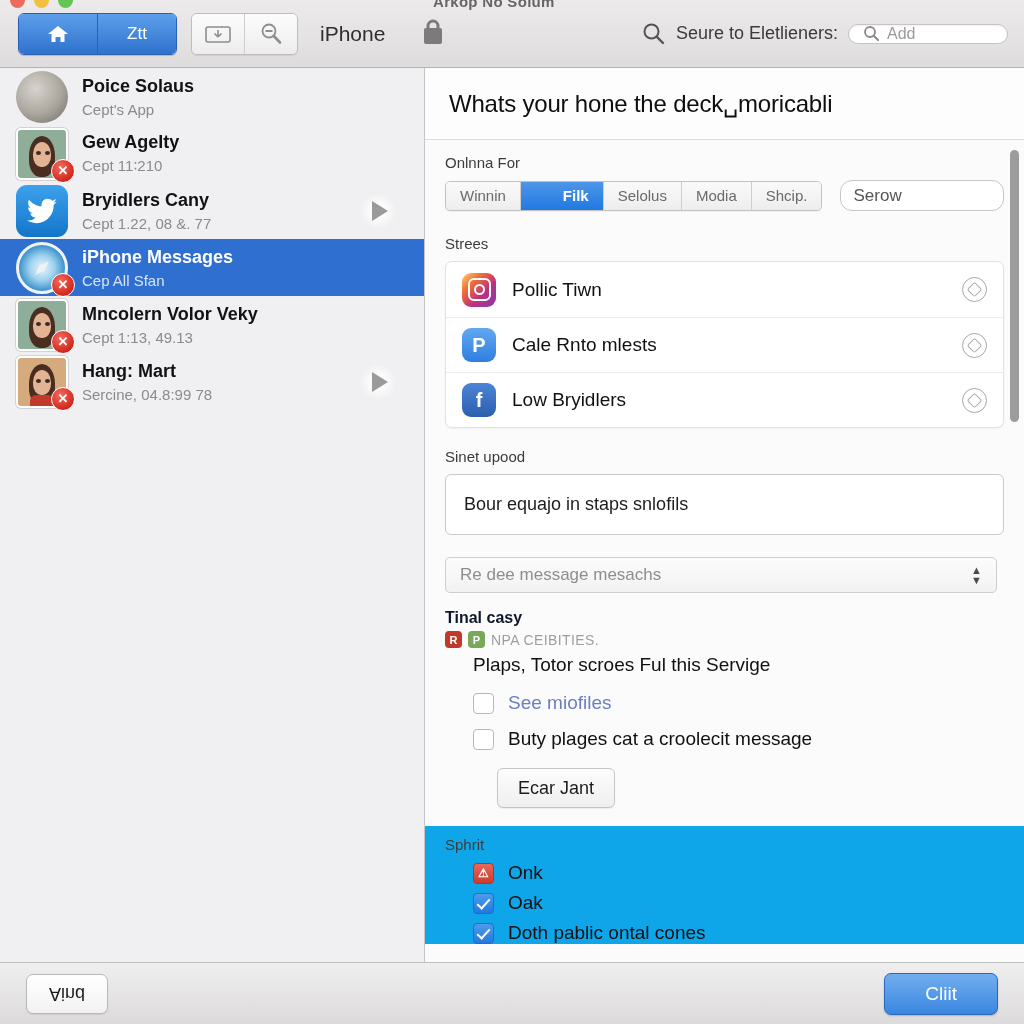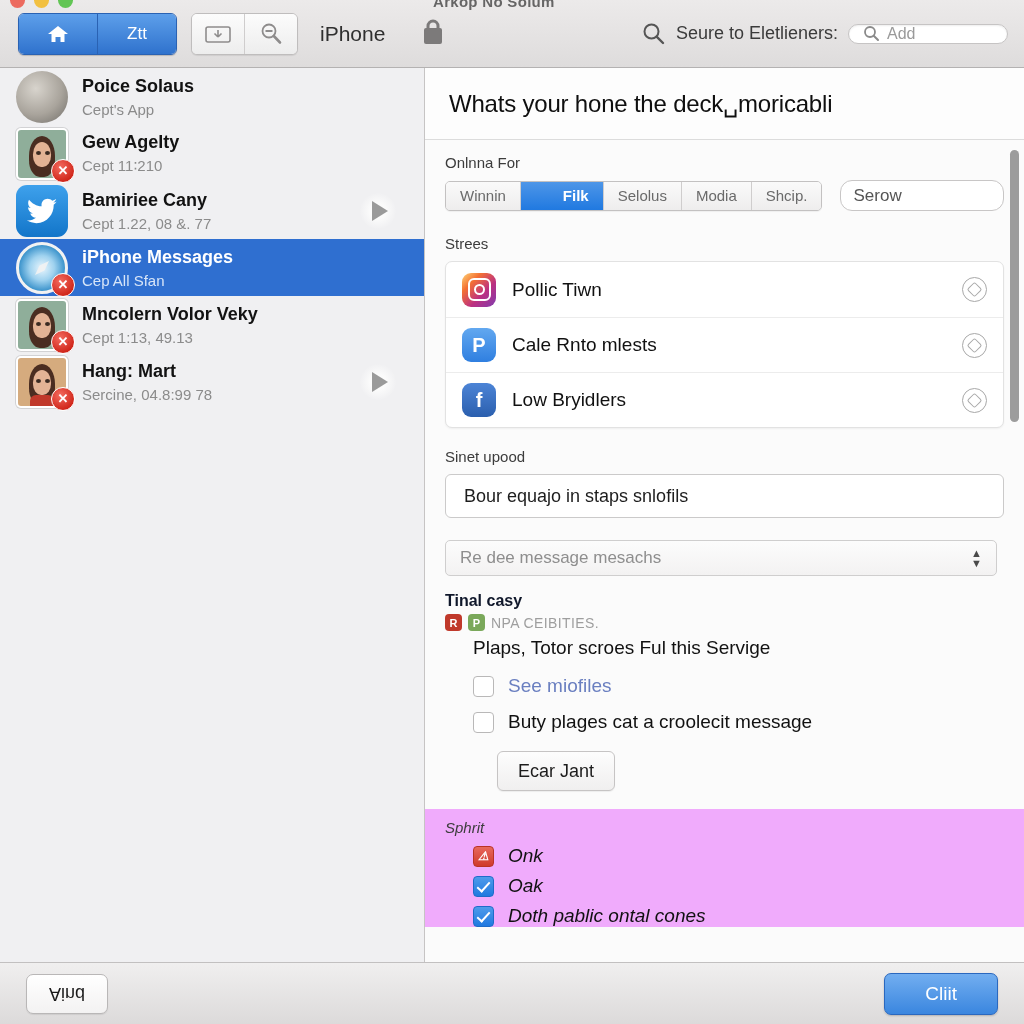--- a/index.html
+++ b/index.html
@@ -163,21 +163,21 @@
   .ig-glyph{width:19px;height:19px;border:2.4px solid #fff;border-radius:6px;position:relative;}
   .ig-glyph:before{content:"";position:absolute;left:4px;top:4px;width:7px;height:7px;
     border:2px solid #fff;border-radius:50%;}
   .lname{flex:1;font-size:19px;color:#111;}
   .info-ico{width:23px;height:23px;border-radius:50%;border:1.6px solid #a8a8a8;flex:0 0 23px;
     display:flex;align-items:center;justify-content:center;}
   .info-ico .dia{width:9px;height:9px;border:1.6px solid #a8a8a8;border-radius:2px;
     transform:rotate(45deg);}
 
   .text-input{
-    width:100%;height:44px;border:1px solid #cbcaca;border-radius:6px;background:#fff;
+    width:100%;height:61px;border:1px solid #cbcaca;border-radius:6px;background:#fff;
     display:flex;align-items:center;padding:0 18px;box-sizing:border-box;font-size:18px;color:#1d1d1d;
     margin-bottom:22px;
   }
   .combo{
     width:100%;max-width:552px;height:36px;border:1px solid #cfcece;border-radius:5px;
     background:linear-gradient(#fcfcfc,#f3f2f2);
     display:flex;align-items:center;padding:0 14px;box-sizing:border-box;
     font-size:17px;color:#8e8e8e;margin-bottom:16px;position:relative;
   }
   .combo .stepper{margin-left:auto;display:flex;flex-direction:column;gap:2px;color:#4a4a4a;
@@ -200,21 +200,21 @@
   .cbox.red{background:linear-gradient(#e8685c,#cf3a2c);border-color:#b93325;position:relative;
     color:#fff;font-size:12px;font-weight:bold;display:flex;align-items:center;justify-content:center;}
   .cb-label{font-size:19px;color:#111;}
   .cb-label.link{color:#6a7fc0;}
   .btn-plain{
     margin:4px 0 0 52px;padding:0 20px;height:38px;border:1px solid #c6c4c4;border-radius:6px;
     background:linear-gradient(#fdfdfd,#f0efef);font-size:18px;color:#1d1d1d;
     display:inline-flex;align-items:center;justify-content:center;
     box-shadow:0 1px 1px rgba(0,0,0,.06);
   }
-  .grouped{background:#f0abfc;padding:10px 20px 0 20px;font-style:italic;}
+  .grouped{background:#0ea5e9;padding:10px 20px 0 20px;}
   .cb-tight{margin-bottom:8px;}
 
   
   .footer{
     height:62px;flex:0 0 62px;background:linear-gradient(#f0efef,#dcdada);
     border-top:1px solid #c2c0c0;display:flex;align-items:center;
     padding:0 26px;box-sizing:border-box;
   }
   .btn-foot{
     padding:0 22px;height:38px;border-radius:7px;border:1px solid #b9b7b7;
@@ -327,21 +327,21 @@
 
       <div class="srow">
         <div class="av">
           <div class="av-app av-twitter">
             <svg width="32" height="26" viewBox="0 0 32 26">
               <path d="M31 3.6c-1.1.5-2.3.85-3.6 1 1.3-.8 2.3-2 2.77-3.5-1.2.73-2.56 1.26-4 1.55C25 1.4 23.4.7 21.6.7c-3.4 0-6.1 2.8-6.1 6.2 0 .5.05.96.16 1.4C10.5 8 6 5.5 3 1.7c-.54.94-.85 2-.85 3.2 0 2.14 1.07 4 2.7 5.1-1-.03-1.94-.3-2.76-.76v.08c0 3 2.1 5.5 4.9 6.08-.5.14-1.05.22-1.6.22-.4 0-.78-.04-1.15-.1.78 2.46 3 4.25 5.7 4.3-2.1 1.64-4.7 2.6-7.5 2.6-.5 0-1-.02-1.44-.08 2.7 1.76 5.9 2.8 9.35 2.8 11.2 0 17.35-9.4 17.35-17.55 0-.27 0-.54-.02-.8 1.2-.87 2.23-1.95 3.05-3.2z" fill="#fff"></path>
             </svg>
           </div>
         </div>
         <div class="stext">
-          <div class="stitle">Bamiriee Cany</div>
+          <div class="stitle">Bryidlers Cany</div>
           <div class="ssub">Cept 1.22, 08 &amp;. 77</div>
         </div>
         <div class="play">
             <div class="tri"></div>
           </div>
       </div>
 
       <div class="srow sel">
         <div class="av">
           <div class="av-safari">

